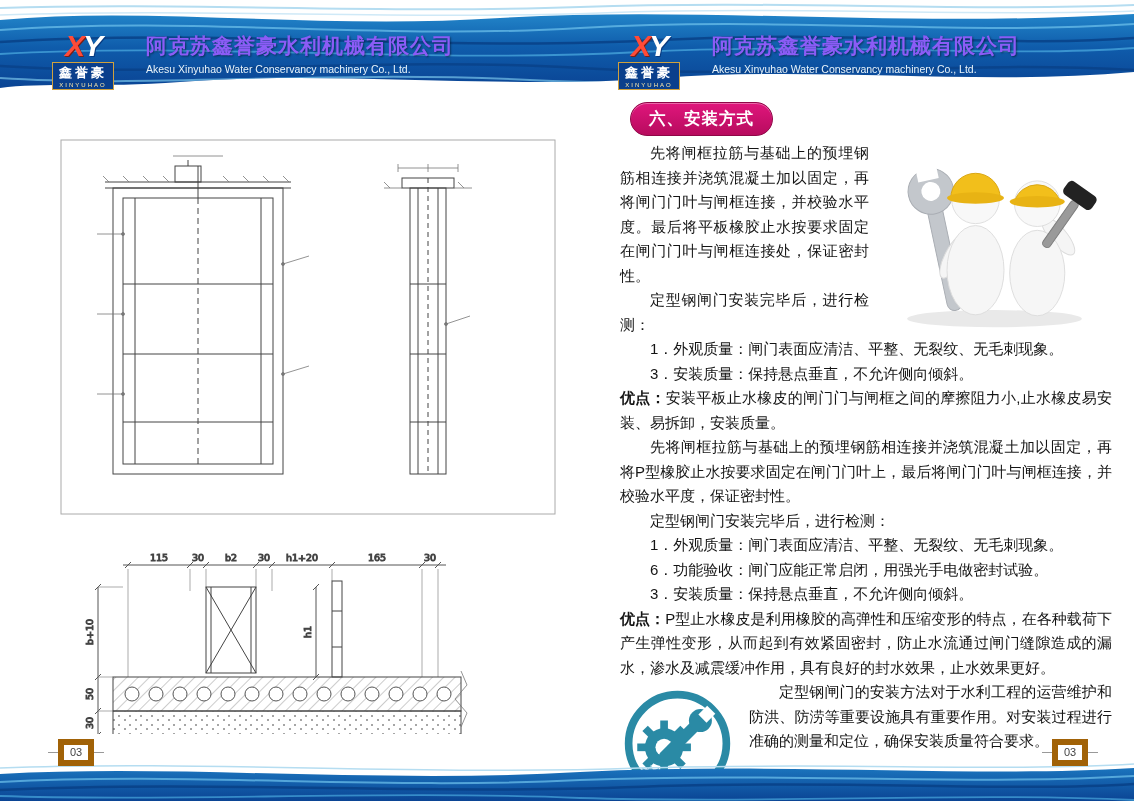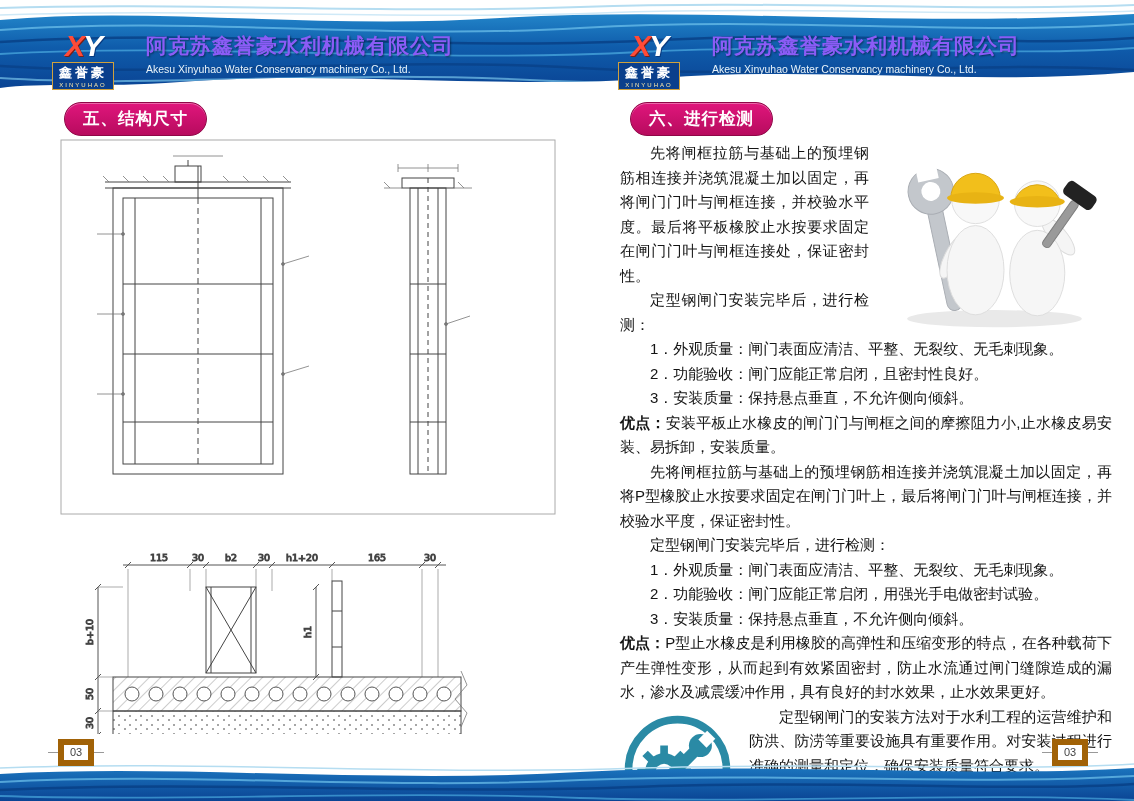--- a/index.html
+++ b/index.html
@@ -98,22 +98,21 @@
         <span class="logo-brand-cn">鑫誉豪</span>
         <span class="logo-brand-en">XINYUHAO</span>
       </div>
     </div>
     <div class="company">
       <span class="company-cn">阿克苏鑫誉豪水利机械有限公司</span>
       <span class="company-en">Akesu Xinyuhao Water Conservancy machinery Co., Ltd.</span>
     </div>
   </div>
 
-  <div class="badge left">五、结构尺寸</div>
-  <div class="badge right">六、进行检测</div>
+  <div class="badge right">六、安装方式</div>
 
   <svg class="drawing" viewBox="0 0 500 598">
     <defs>
       <pattern id="hatch" width="8" height="8" patternTransform="rotate(45)" patternUnits="userSpaceOnUse">
         <line x1="0" y1="0" x2="0" y2="8" stroke="#999" stroke-width="1"></line>
       </pattern>
       <pattern id="dots" width="11" height="9" patternUnits="userSpaceOnUse">
         <circle cx="2" cy="3" r="1" fill="#888"></circle>
           <circle cx="8" cy="7" r="1" fill="#888"></circle>
       </pattern>
@@ -300,27 +299,26 @@
         <g transform="rotate(35 196 70)">
           <rect x="192" y="62" width="9" height="58" rx="4" fill="#9a9a9a" stroke="#7d7d7d"></rect>
           <rect x="178" y="46" width="36" height="17" rx="5" fill="#222222"></rect>
         </g>
       </svg>
     </span>
 
     <p class="indent"><span class="lead"></span><span>先将闸框拉筋与基础上的预埋钢筋相连接并浇筑混凝土加以固定，再将闸门门叶与闸框连接，并校验水平度。最后将平板橡胶止水按要求固定在闸门门叶与闸框连接处，保证密封性。</span></p>
     <p class="indent"><span class="lead"></span><span>定型钢闸门安装完毕后，进行检测：</span></p>
     <p class="indent"><span class="lead"></span><span>1．外观质量：闸门表面应清洁、平整、无裂纹、无毛刺现象。</span></p>
-    <p class="indent"><span class="lead"></span><span>2．功能验收：闸门应能正常启闭，且密封性良好。</span></p>
     <p class="indent"><span class="lead"></span><span>3．安装质量：保持悬点垂直，不允许侧向倾斜。</span></p>
     <p><span class="lead">优点：</span><span>安装平板止水橡皮的闸门门与闸框之间的摩擦阻力小,止水橡皮易安装、易拆卸，安装质量。</span></p>
     <p class="indent"><span class="lead"></span><span>先将闸框拉筋与基础上的预埋钢筋相连接并浇筑混凝土加以固定，再将P型橡胶止水按要求固定在闸门门叶上，最后将闸门门叶与闸框连接，并校验水平度，保证密封性。</span></p>
     <p class="indent"><span class="lead"></span><span>定型钢闸门安装完毕后，进行检测：</span></p>
     <p class="indent"><span class="lead"></span><span>1．外观质量：闸门表面应清洁、平整、无裂纹、无毛刺现象。</span></p>
-    <p class="indent"><span class="lead"></span><span>2．功能验收：闸门应能正常启闭，用强光手电做密封试验。</span></p>
+    <p class="indent"><span class="lead"></span><span>6．功能验收：闸门应能正常启闭，用强光手电做密封试验。</span></p>
     <p class="indent"><span class="lead"></span><span>3．安装质量：保持悬点垂直，不允许侧向倾斜。</span></p>
     <p><span class="lead">优点：</span><span>P型止水橡皮是利用橡胶的高弹性和压缩变形的特点，在各种载荷下产生弹性变形，从而起到有效紧固密封，防止水流通过闸门缝隙造成的漏水，渗水及减震缓冲作用，具有良好的封水效果，止水效果更好。</span></p>
 
     <span class="icon-float">
       <svg viewBox="0 0 120 120">
         <circle cx="60" cy="60" r="51" fill="none" stroke="#2a8aa5" stroke-width="8"></circle>
         <g fill="#2a8aa5">
           <rect x="42" y="36" width="8" height="10" transform="rotate(0 46 64)"></rect>
           <rect x="42" y="36" width="8" height="10" transform="rotate(45 46 64)"></rect>
           <rect x="42" y="36" width="8" height="10" transform="rotate(90 46 64)"></rect>

